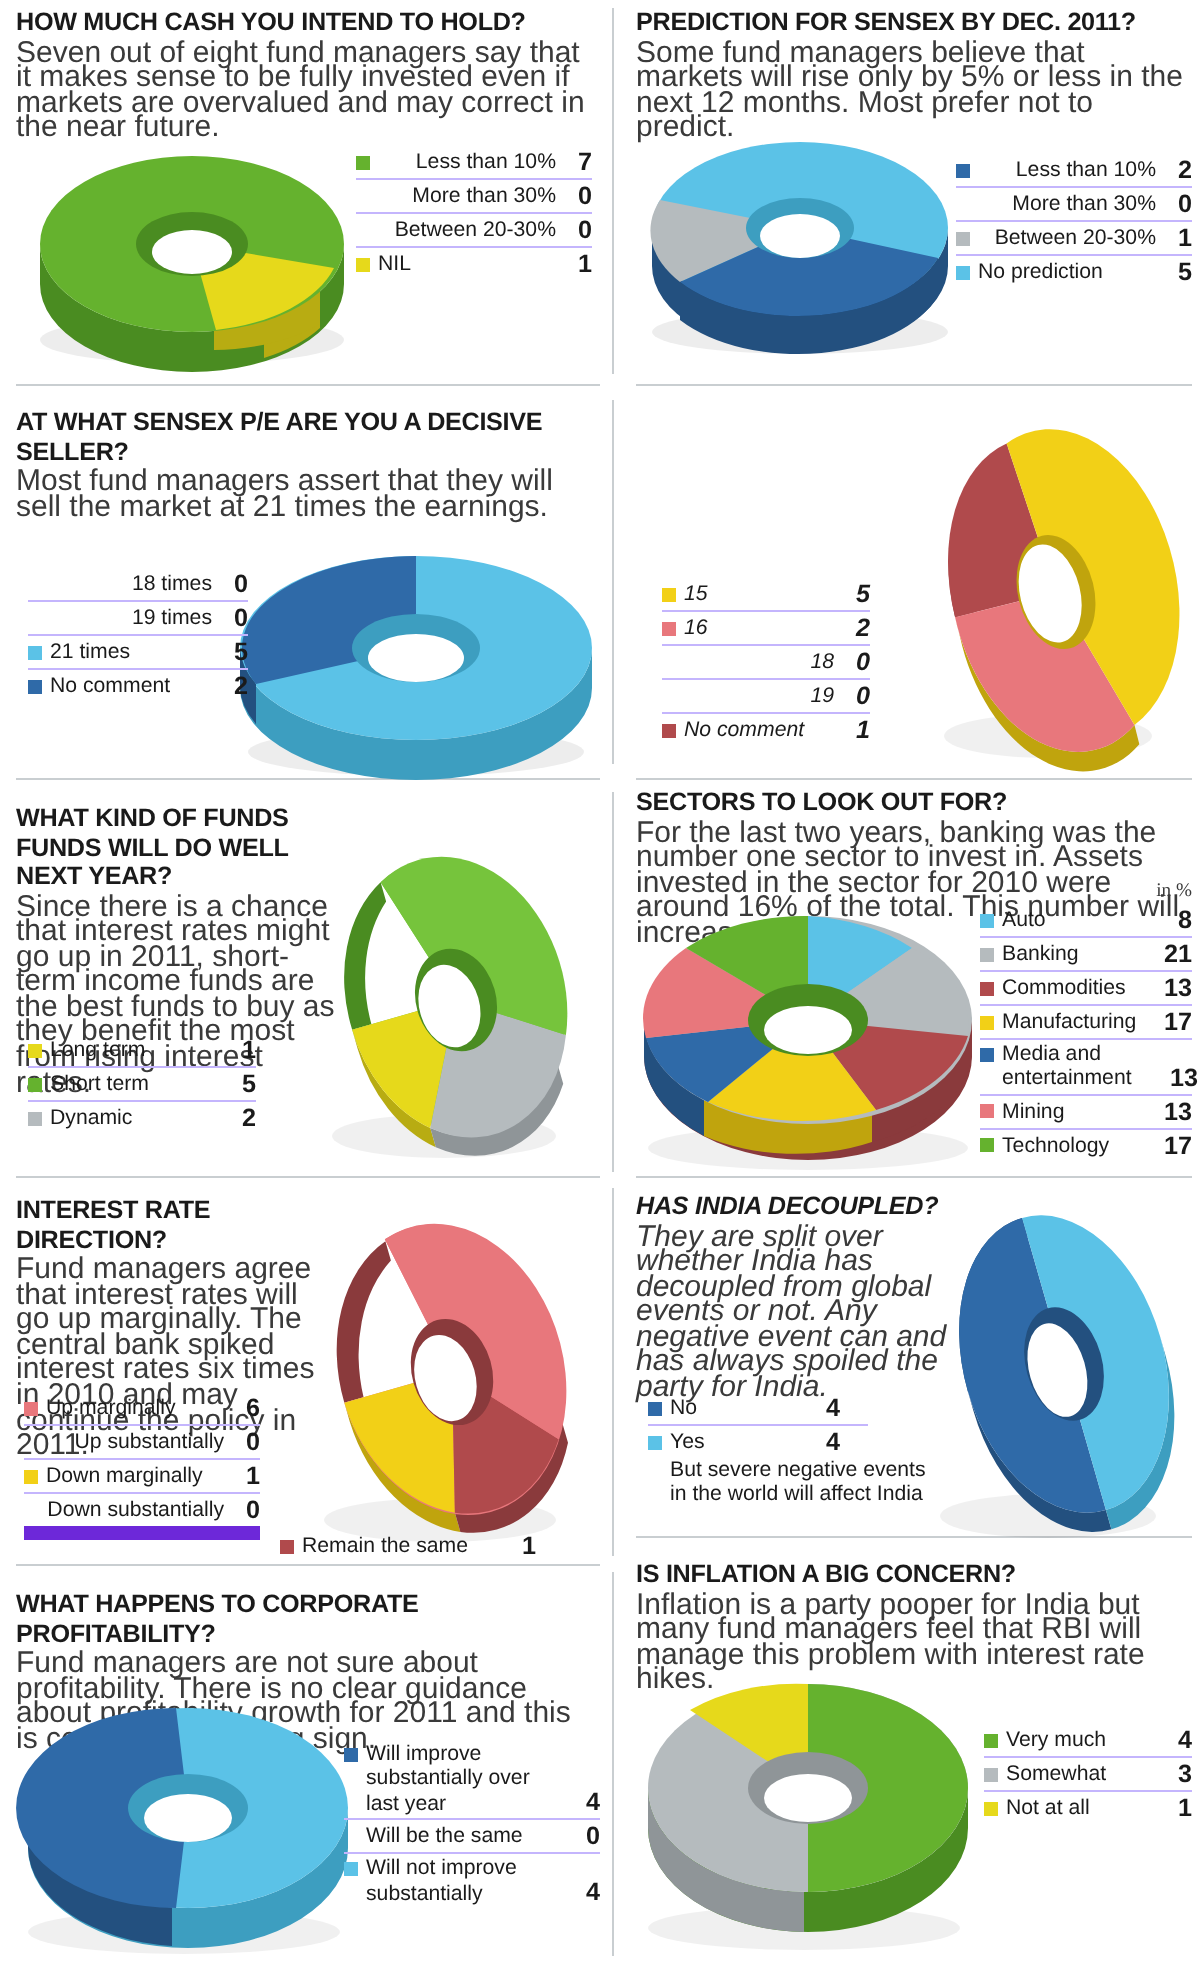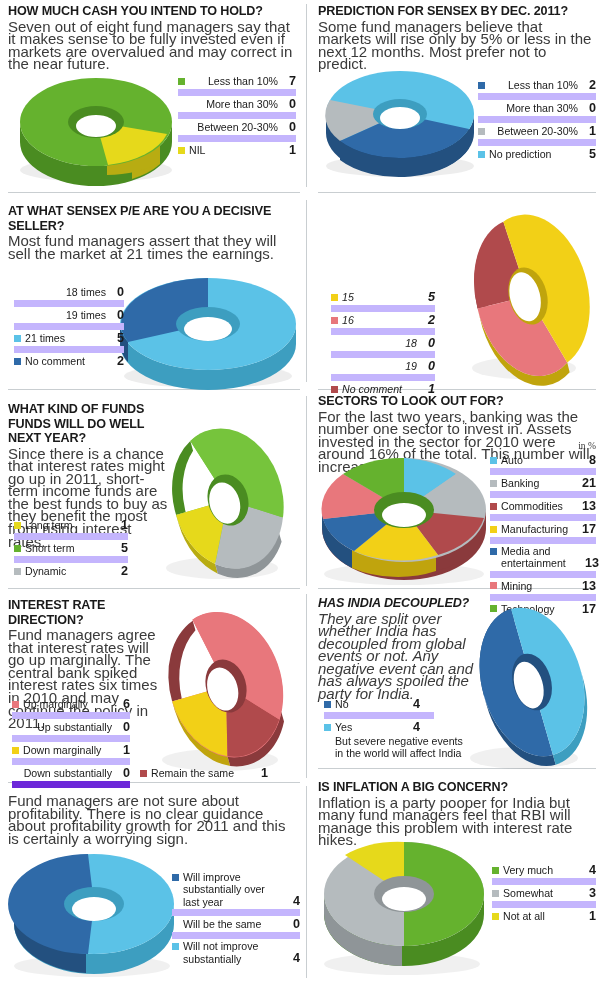--- a/index.html
+++ b/index.html
@@ -31,21 +31,21 @@
   .desc {
     font-size: 15px;
     line-height: 12.6px;
     color: #3a3a3a;
   }
 
   
   .legend { position: absolute; }
   .lrow {
     display: flex; align-items: center;
-    border-bottom: 7px solid #c4b5fd;
+    border-bottom: 1px solid #c4b5fd;
     min-height: 16px;
     padding: 1px 0;
   }
   .lrow:last-child { border-bottom: none; }
   .sw {
     width: 7px; height: 7px; flex: 0 0 7px;
     margin-right: 4px;
   }
   .sw.empty { background: transparent; }
   .llabel {
@@ -427,20 +427,21 @@
     </div>
     <div class="lrow" style="border-bottom:none;">
       <span class="sw" style="background:#5bc2e7"></span>
       <span class="llabel">Yes</span>
       <span class="lval" style="margin-right:14px;">4</span>
     </div>
     <div class="lnote" style="width:148px;">But severe negative events in the world will affect India</div>
   </div>
 
   <div class="panel col-l" style="top:795px;">
+    <h2>WHAT HAPPENS TO CORPORATE PROFITABILITY?</h2>
     <p class="desc">Fund managers are not sure about profitability. There is no clear guidance about profitability growth for 2011 and this is certainly a worrying sign.</p>
   </div>
   <div class="donut-wrap" style="left:8px;top:846px;">
     <svg width="180" height="134" viewBox="0 0 180 134">
       <ellipse cx="84" cy="120" rx="78" ry="11" fill="#000" opacity="0.06"></ellipse>
       <path d="M6 58 A80 50 0 0 0 166 58 L166 78 A80 50 0 0 1 6 78 Z" fill="#3d9ec0"></path>
       <path d="M6 58 A80 50 0 0 0 78 107 L78 127 A80 50 0 0 1 6 78 Z" fill="#23507f"></path>
       <ellipse cx="86" cy="58" rx="80" ry="50" fill="#5bc2e7"></ellipse>
       <path d="M86 58 L80 8 A80 50 0 0 0 80 108 Z" fill="#2f6aa8"></path>
       <ellipse cx="86" cy="58" rx="30" ry="17" fill="#3d9ec0"></ellipse>

